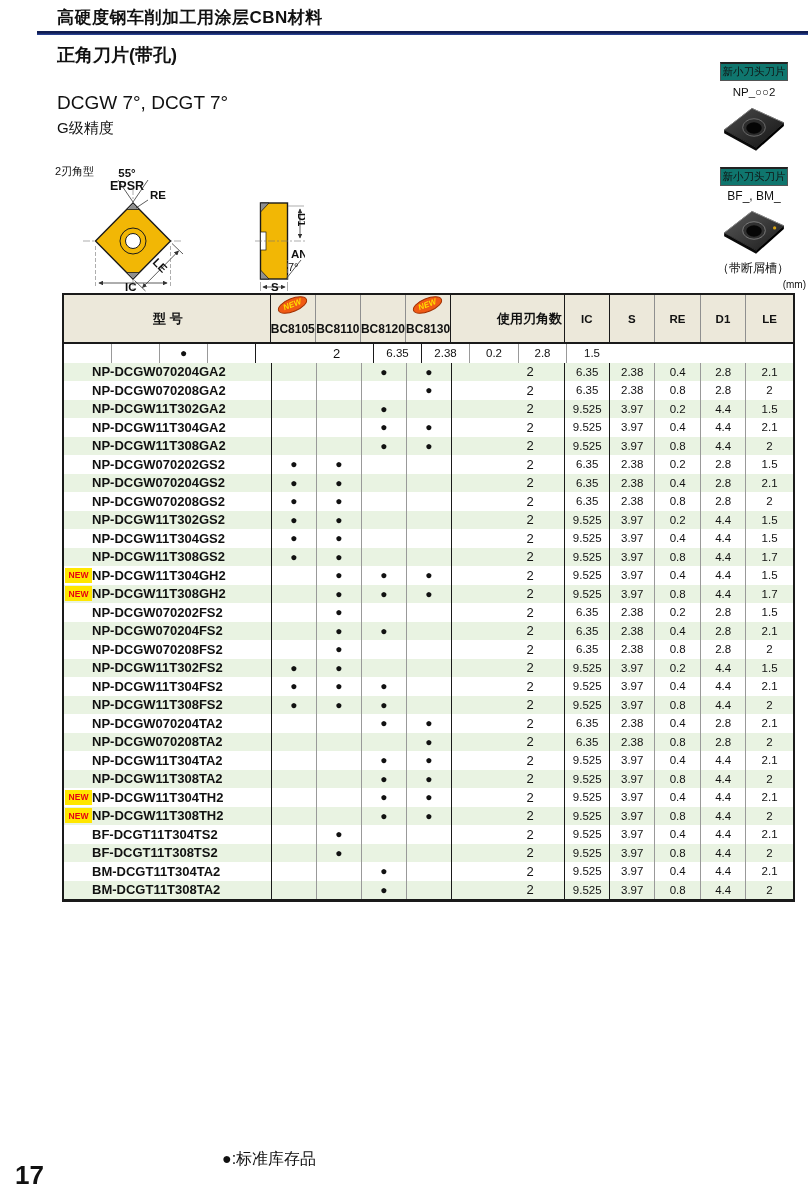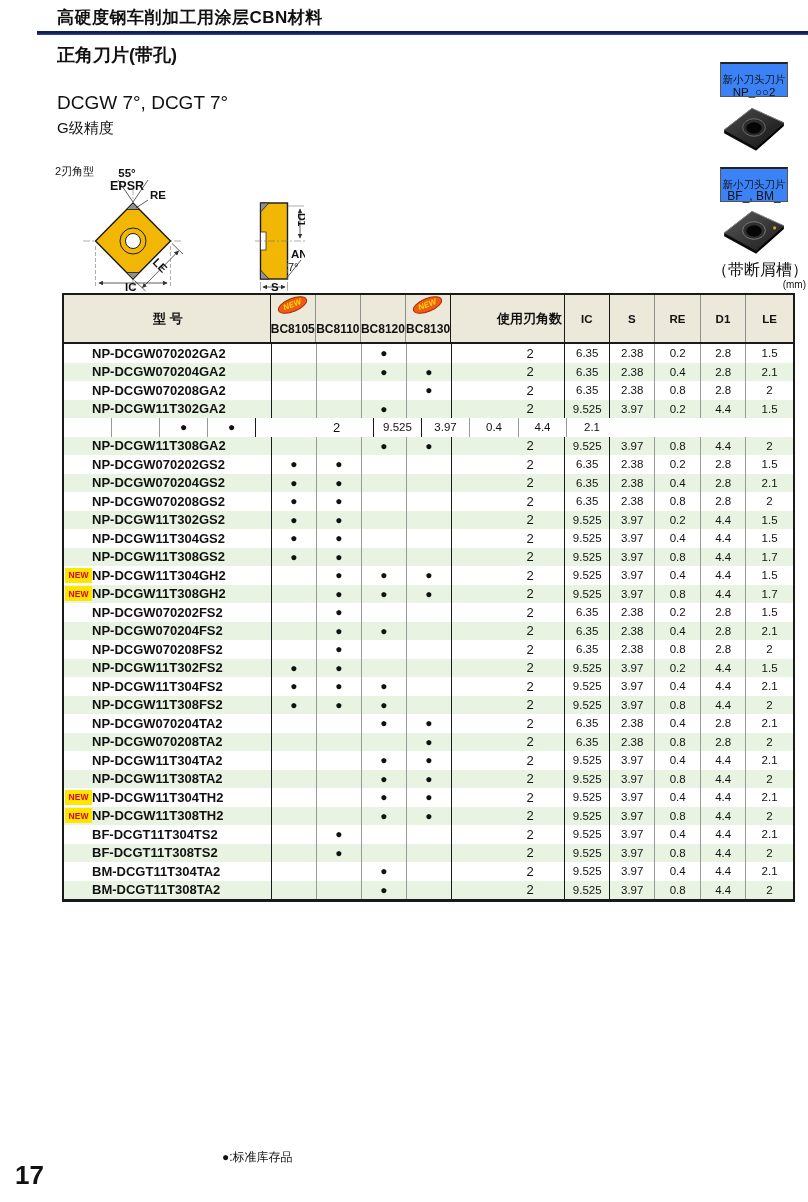--- a/index.html
+++ b/index.html
@@ -12,31 +12,31 @@
 
   
   #header-title { left:57px; top:6px; font-size:17px; font-weight:bold; letter-spacing:.5px; }
   #title-rule  { left:37px; top:31px; width:771px; height:4px;
                  background:linear-gradient(180deg, var(--rule-blue-dark) 0%, var(--rule-blue-dark) 45%, var(--rule-blue) 100%); }
   #product-title { left:57px; top:43px; font-size:18px; font-weight:bold; }
   #grade-line    { left:57px; top:71px; font-size:15px;margin-top:48px; }
   #models-line   { left:57px; top:92px; font-size:19px; }
 
   
-  .gray-badge { left:720px; width:68px; height:35px; background:#3b82f6;
+  .gray-badge { left:720px; width:68px; height:19px; background:#0f766e;
                 border:1px solid #555; border-top:2px solid #222;
                 display:flex; align-items:center; justify-content:center;
                 font-size:10.5px; color:#111;font-family:Liberation Mono, monospace; }
   #badge-np { top:62px; } #badge-bf { top:167px; }
   .code-label { left:706px; width:96px; text-align:center; font-weight:normal; }
   #np-code { top:86px;  font-size:11.5px; }
   #bf-code { top:189px; font-size:12px; }
   .photo { left:720px; width:68px; height:46px; }
   #photo-np { top:105px; } #photo-bf { top:208px; }
-  #chip-note { left:698px; top:260px; width:110px; text-align:right; font-size:16px; }
+  #chip-note { left:698px; top:260px; width:110px; text-align:center; font-size:12px; }
   #unit-note { left:706px; top:279px; width:100px; text-align:right; font-size:10px; }
 
   
   #diagram { left:55px; top:162px; width:250px; height:130px; }
   #diagram text { font-family:"Liberation Sans", sans-serif; fill:#111; }
   .dtxt  { font-size:11px; }
   .dtxtb { font-size:11.5px; font-weight:bold; }
   .dln   { stroke:#333; stroke-width:.8; fill:none; }
   .dthin { stroke:#777; stroke-width:.6; fill:none; }
   .ins-yellow { fill:var(--insert-yellow); stroke:#1a1a1a; stroke-width:1.4; }
@@ -66,21 +66,21 @@
   .new-tag { position:absolute; left:1px; top:1.5px; width:27px; height:15px;
              background:var(--new-left-bg); color:var(--new-left-text);
              font-size:8.5px; font-weight:bold; display:flex; align-items:center; justify-content:center; }
   .new-oval { position:absolute; top:3px; left:50%; margin-left:-16px; width:31px; height:14px;
               background:var(--new-oval-bg); border:1px solid #a23000; border-radius:50%;
               transform:rotate(-22deg); color:var(--new-oval-text);
               font-size:8px; font-weight:bold; font-style:italic;
               display:flex; align-items:center; justify-content:center; }
 
   
-  #legend { left:222px; top:1149px; font-size:12px; }
+  #legend { left:222px; top:1149px; font-size:16px; }
   #page-number { left:15px; top:1160px; font-size:26px; font-weight:bold; }
 </style>
 </head>
 <body>
 
 <div class="abs" id="header-title">高硬度钢车削加工用涂层CBN材料</div>
 <div class="abs" id="title-rule"></div>
 <div class="abs" id="product-title">正角刀片(带孔)</div>
 <div class="abs" id="grade-line">G级精度</div>
 <div class="abs" id="models-line">DCGW 7°, DCGT 7°</div>
@@ -194,23 +194,20 @@
     </div>
     <div class="hcell c-edges hc-edges b-dark">使用刃角数</div>
     <div class="hcell c-num b-dark">IC</div>
     <div class="hcell c-num">S</div>
     <div class="hcell c-num c-re">RE</div>
     <div class="hcell c-num">D1</div>
     <div class="hcell c-num c-le">LE</div>
   </div>
   <div id="table-body">
       <div class="trow">
-        <div class="cell c-model b-dark">
-          <span>NP-DCGW070202GA2</span>
-        </div>
         <div class="cell c-dot"></div>
         <div class="cell c-dot"></div>
         <div class="cell c-dot">●</div>
         <div class="cell c-dot b-dark"></div>
         <div class="cell c-edges b-dark">2</div>
         <div class="cell c-num b-dark">6.35</div>
         <div class="cell c-num">2.38</div>
         <div class="cell c-num c-re">0.2</div>
         <div class="cell c-num">2.8</div>
         <div class="cell c-num c-le">1.5</div>
@@ -254,20 +251,23 @@
         <div class="cell c-dot">●</div>
         <div class="cell c-dot b-dark"></div>
         <div class="cell c-edges b-dark">2</div>
         <div class="cell c-num b-dark">9.525</div>
         <div class="cell c-num">3.97</div>
         <div class="cell c-num c-re">0.2</div>
         <div class="cell c-num">4.4</div>
         <div class="cell c-num c-le">1.5</div>
       </div>
       <div class="trow">
+        <div class="cell c-model b-dark">
+          <span>NP-DCGW11T304GA2</span>
+        </div>
         <div class="cell c-dot"></div>
         <div class="cell c-dot"></div>
         <div class="cell c-dot">●</div>
         <div class="cell c-dot b-dark">●</div>
         <div class="cell c-edges b-dark">2</div>
         <div class="cell c-num b-dark">9.525</div>
         <div class="cell c-num">3.97</div>
         <div class="cell c-num c-re">0.4</div>
         <div class="cell c-num">4.4</div>
         <div class="cell c-num c-le">2.1</div>

